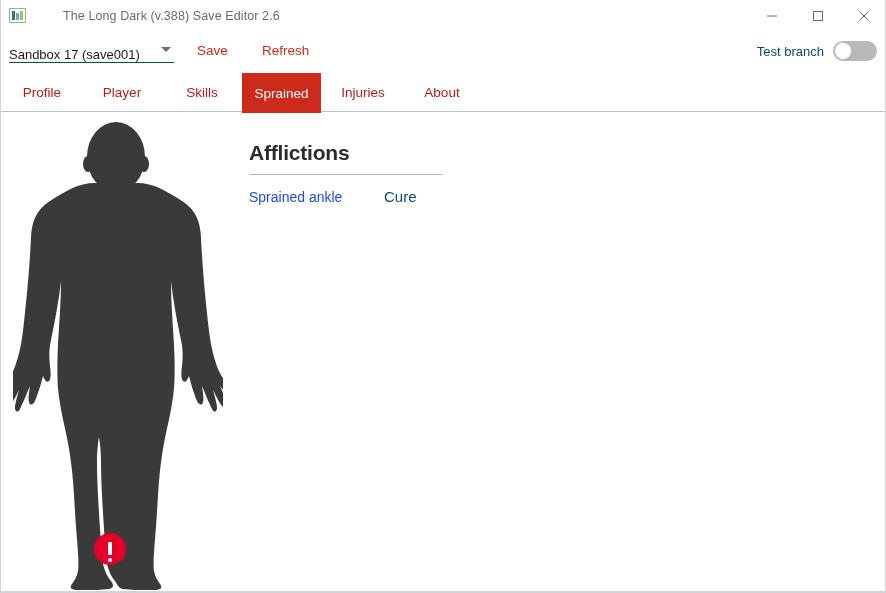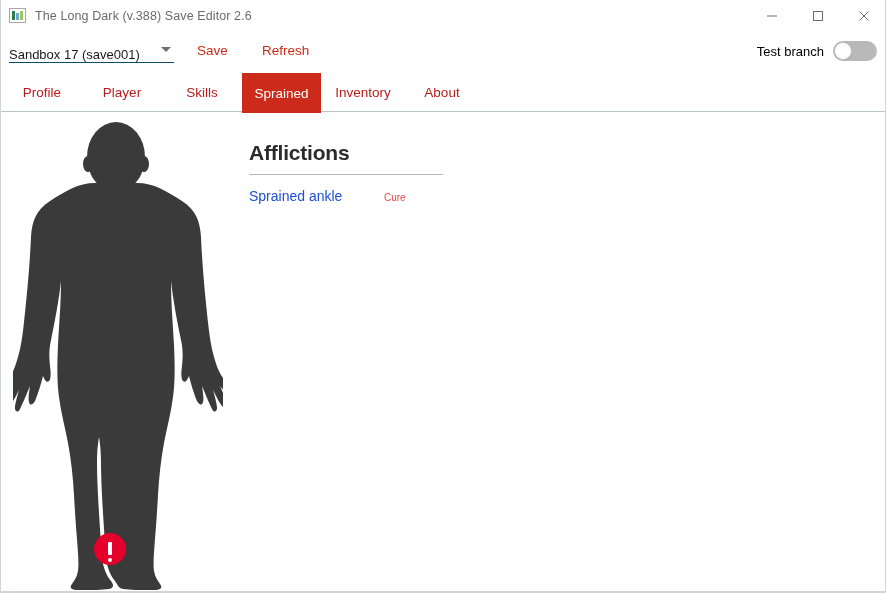--- a/index.html
+++ b/index.html
@@ -24,20 +24,21 @@
 
   
   .titlebar {
     position: absolute;
     top: 0; left: 0;
     width: 886px;
     height: 31px;
     background: #ffffff;
     display: flex;
     align-items: center;
+    gap: 28px;
   }
 
   .app-icon {
     margin-left: 8px;
     width: 17px;
     height: 15px;
     border: 1px solid #a8a8a8;
     background: #ffffff;
     position: relative;
     flex: 0 0 auto;
@@ -127,21 +128,21 @@
   .testbranch {
     position: absolute;
     right: 10px;
     top: 10px;
     display: flex;
     align-items: center;
     gap: 9px;
   }
   .tb-label {
     font-size: 13px;
-    color: #000000;
+    color: #0c4a6e;
     white-space: nowrap;
   }
   .switch {
     position: relative;
     width: 44px;
     height: 20px;
     border-radius: 10px;
     background: #b9b9b9;
     cursor: default;
   }
@@ -261,22 +262,22 @@
     align-items: baseline;
     padding-top: 13px;
   }
   .aff-name {
     font-size: 14px;
     color: #1d4ed8;
     white-space: nowrap;
     width: 135px;
   }
   .aff-cure {
-    font-size: 10px;
-    color: #ef4444;
+    font-size: 15px;
+    color: #0c4a6e;
     cursor: default;
     white-space: nowrap;
   }
 
   .bottom-edge {
     position: absolute;
     left: 0;
     bottom: 0;
     width: 886px;
     height: 1px;
@@ -332,21 +333,21 @@
         <span class="knob"></span>
       </span>
     </div>
   </div>
 
   <div class="tabbar">
     <div class="tab" style="left:8px;width:66px;">Profile</div>
     <div class="tab" style="left:88px;width:66px;">Player</div>
     <div class="tab" style="left:168px;width:66px;">Skills</div>
     <div class="tab active" style="left:241px;width:79px;">Sprained</div>
-    <div class="tab" style="left:324px;width:76px;">Inventory</div>
+    <div class="tab" style="left:324px;width:76px;">Injuries</div>
     <div class="tab" style="left:408px;width:66px;">About</div>
   </div>
 
   <div class="content">
 
     <div class="body-fig">
       <svg width="210" height="470" viewBox="0 0 210 470" xmlns="http://www.w3.org/2000/svg">
         <g fill="#3a3a3a">
 
           <ellipse cx="103" cy="36" rx="29" ry="35"></ellipse>

